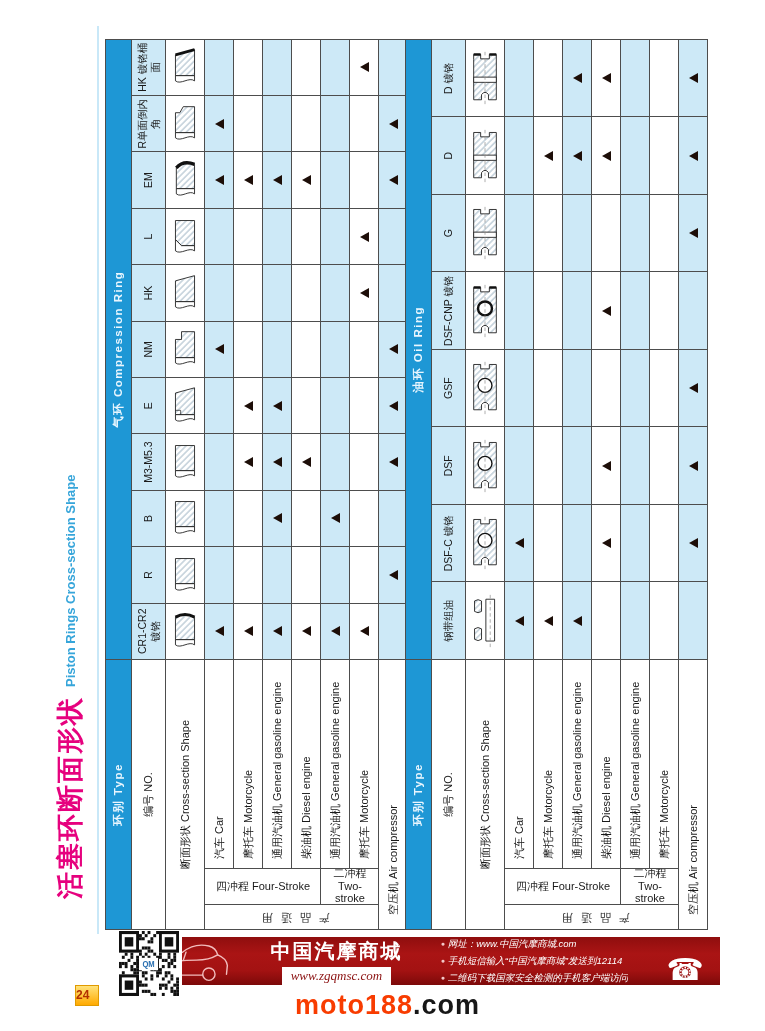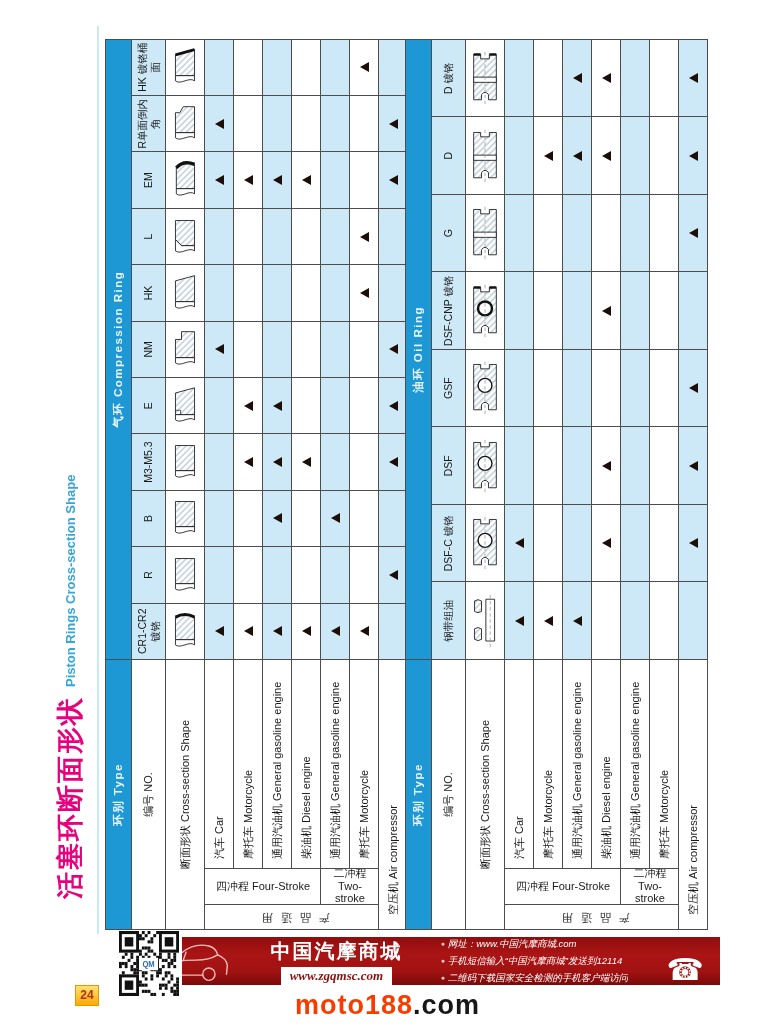--- a/index.html
+++ b/index.html
@@ -29,36 +29,36 @@
   .rot90.wrap{width:52px;white-space:normal;text-align:center;line-height:1.15;}
   .rot270{position:absolute;left:50%;top:50%;transform:translate(-50%,-50%) rotate(-90deg);font-size:11px;letter-spacing:8px;white-space:nowrap;}
   .shpwrap{height:36px;display:flex;align-items:center;justify-content:center;}
   .shpwrap svg{transform:rotate(90deg);flex:none;}
   
   .banner{position:absolute;left:128px;top:937px;width:592px;height:48px;z-index:1;
           background:linear-gradient(180deg,#8f0e0e,#aa1414 35%,#a31212 70%,#7c0909);
           display:flex;align-items:flex-end;justify-content:space-between;padding:0 16px 0 14px;box-sizing:border-box;}
   .brand-col{display:flex;flex-direction:column;align-items:center;gap:2px;margin-left:2px;}
   .brand{color:#fff;font-size:20px;font-weight:bold;letter-spacing:2px;white-space:nowrap;font-family:"Liberation Serif","DejaVu Serif",serif;}
-  .brand-url{background:#fff;color:#8b1111;font-weight:bold;font-style:italic;font-size:13px;
+  .brand-url{background:#fff;color:#8b1111;font-weight:normal;font-style:italic;font-size:13px;
              font-family:"Liberation Serif","DejaVu Serif",serif;padding:1px 9px;white-space:nowrap;}
   .bullets{display:flex;flex-direction:column;justify-content:center;gap:4px;max-width:208px;}
   .bullet-line{color:#fff;font-size:9.5px;font-style:italic;white-space:nowrap;overflow:hidden;}
   .bullet-line .dot{color:#f3c9c9;font-size:7px;vertical-align:1px;}
   .phone{display:flex;align-items:center;gap:6px;color:#fff;}
   .ph-icon{font-size:30px;line-height:1;}
   .ph-lines{display:flex;flex-direction:column;gap:1px;}
   .ph-row{display:flex;align-items:center;}
   .svclbl{font-size:11px;font-weight:bold;line-height:1.1;text-align:center;}
   .bigcolon{font-size:15px;font-weight:bold;margin:0 1px;}
   .num{font-size:15px;font-weight:bold;letter-spacing:.5px;white-space:nowrap;}
   .faxlbl{font-size:13px;font-weight:bold;margin-right:3px;white-space:nowrap;}
   .qr{position:absolute;left:116px;top:931px;width:66px;height:71px;background:#fff;z-index:2;
       display:flex;align-items:flex-start;justify-content:center;}
-  .pagenum{position:absolute;left:75px;top:985px;width:22px;height:19px;text-align:center;
+  .pagenum{position:absolute;left:75px;top:985px;width:22px;height:19px;
            background:linear-gradient(180deg,#ffe27a,#ffaa00);border:1px solid #e09a00;
            color:#b33000;font-size:12px;font-weight:bold;line-height:19px;}
   .site{position:absolute;left:295px;top:990px;font-size:27px;font-weight:bold;letter-spacing:1px;}
   .site .nm{color:#f83c00;} .site .tld{color:#171717;}
 </style>
 </head>
 <body>
 
 <div class="vline"></div>
 

